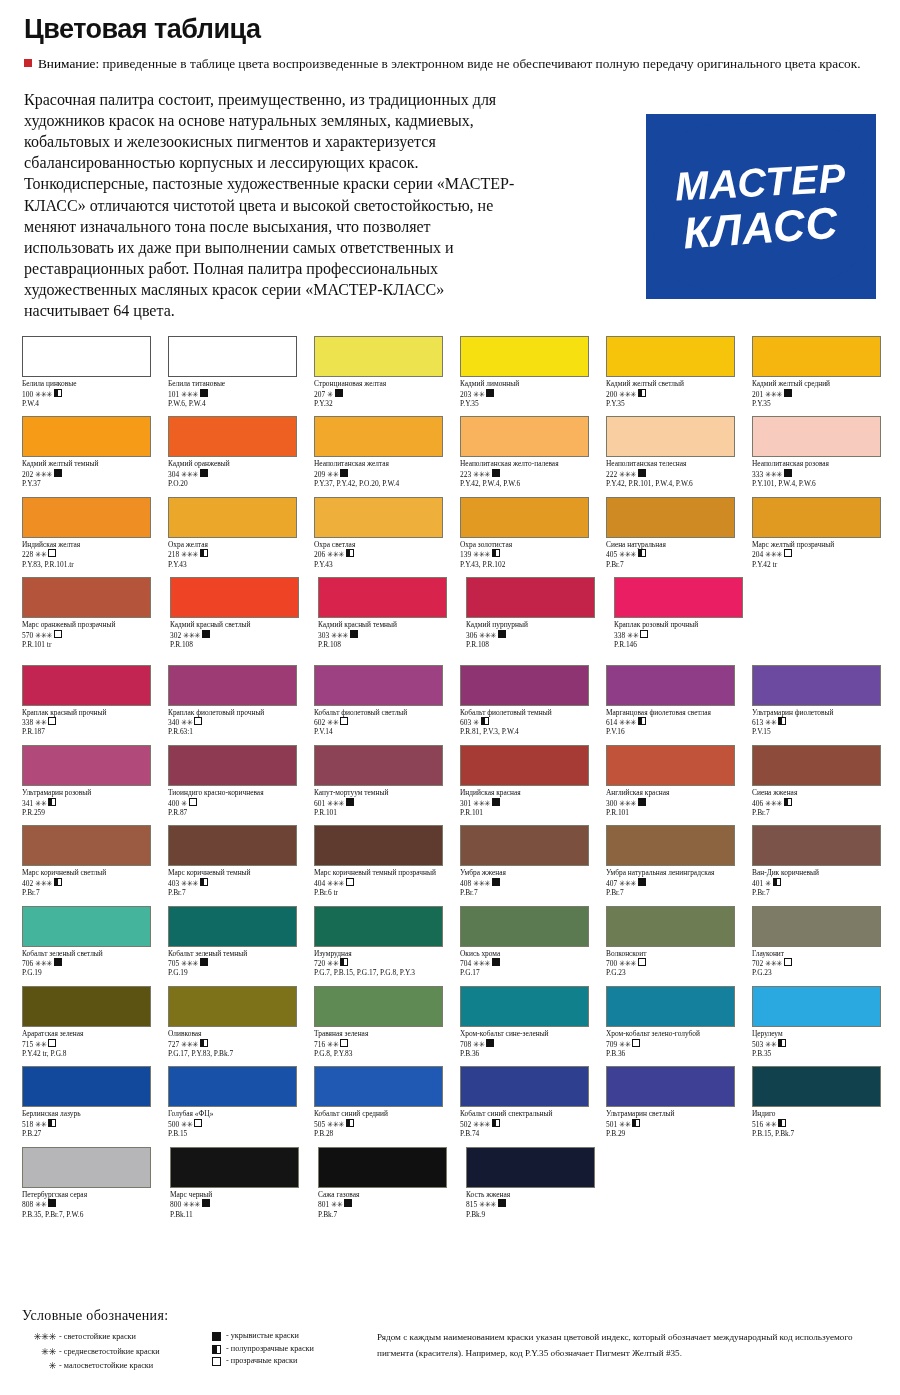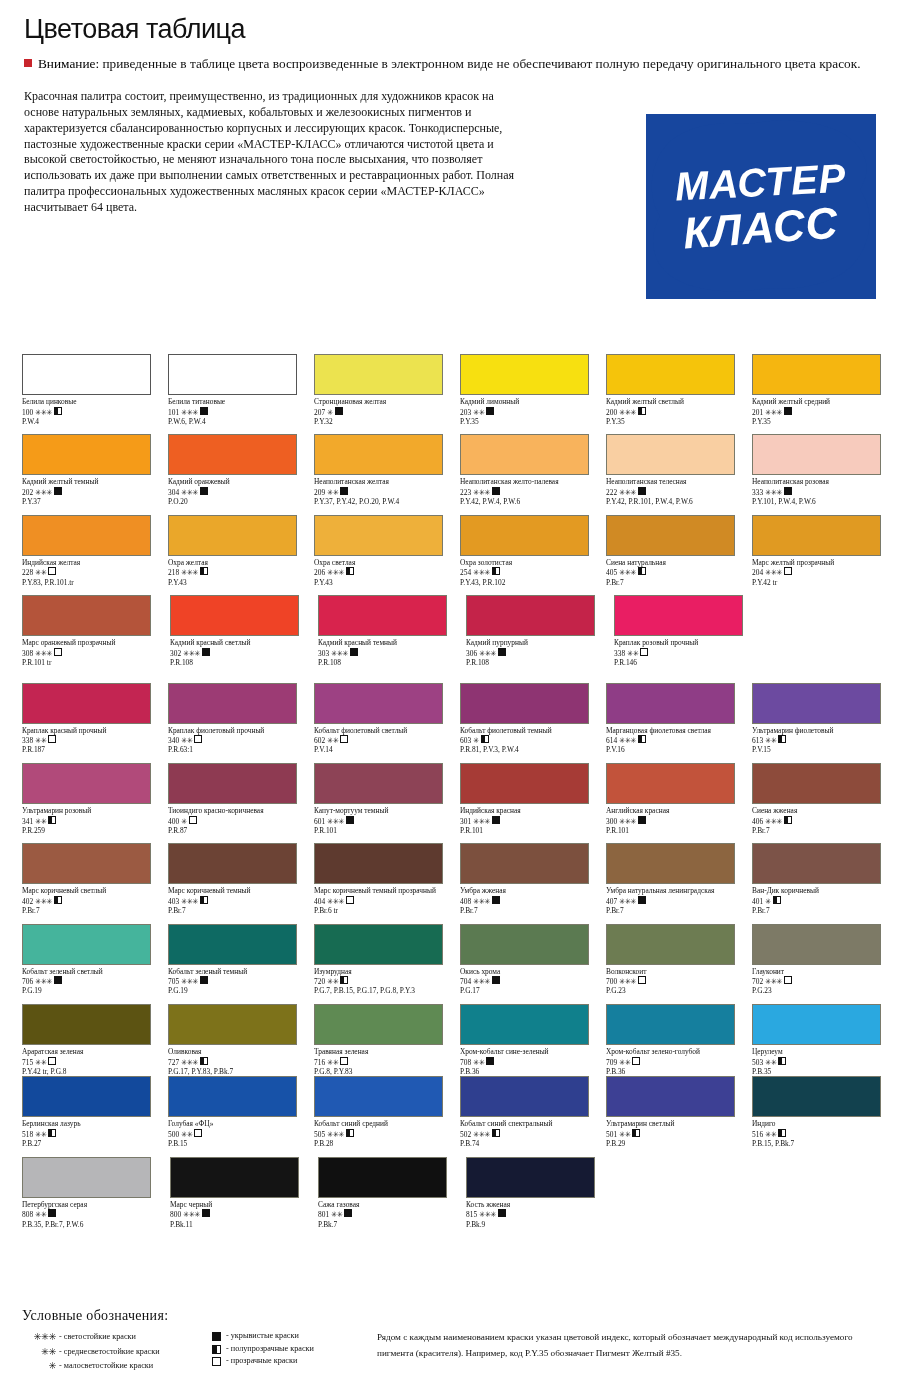--- a/index.html
+++ b/index.html
@@ -9,40 +9,40 @@
     font-family:"Liberation Serif", serif;
     color:#111;
     overflow:hidden;
     position:relative;
   }
   .page{ position:relative; width:900px; height:1395px; box-sizing:border-box; padding:0 22px;}
 
   
   .title{
     font-family:"Liberation Sans", sans-serif;
-    font-weight:normal;
+    font-weight:bold;
     font-size:27px;
     letter-spacing:-0.5px;
     color:#111;
     margin:14px 0 0 0;
     padding-left:2px;
   }
   .warn-block{ margin:10px 0 0 0; padding-left:2px; line-height:1.28; font-size:13.3px;}
   .warn-sq{
     display:inline-block;width:8px;height:8px;background:#c8252c;
     margin-right:6px; vertical-align:1px;
   }
   .warn-word{ color:#000000; }
   .warn-text{ color:#111; }
 
   .intro{
     margin-top:17px;
     padding-left:2px;
     width:500px;
-    font-size:12px;
+    font-size:16px;
     line-height:1.32;
     text-align:left;
   }
 
   
   .logo-wrap{
     position:absolute; right:24px; top:100px; width:230px; height:185px;
   }
   .logo-blob{
     position:absolute; inset:0;
@@ -54,21 +54,21 @@
     color:#fff; font-family:"Liberation Sans", sans-serif; font-weight:bold;
     font-style:italic;
     letter-spacing:1px;
   }
   .logo-line1{ font-size:40px; line-height:0.98; transform:rotate(-3deg);}
   .logo-line2{ font-size:44px; line-height:1.0; transform:rotate(-4deg); margin-top:4px;}
 
   
   .grid{
     position:absolute;
-    left:22px; top:340px;
+    left:22px; top:322px;
     width:856px;
   }
   .row{ display:flex; gap:0; }
   .cell{
     width:148px;
     margin-right:0;
     box-sizing:border-box;
   }
   .cell + .cell{ margin-left:0; }
   .swatch{
@@ -265,21 +265,21 @@
           <div class="meta">
             <span class="nm">Охра светлая</span>
             <span class="cd"><span>206 </span><span class="stars">✳✳✳</span><span class="opq s"></span></span>
             <span class="px">P.Y.43</span>
           </div>
         </div>
         <div class="cell">
           <div class="swatch" style="background: rgb(227, 154, 34);"></div>
           <div class="meta">
             <span class="nm">Охра золотистая</span>
-            <span class="cd"><span>254 </span><span class="stars">✳✳✳</span><span class="opq s"></span></span>
+            <span class="cd"><span>139 </span><span class="stars">✳✳✳</span><span class="opq s"></span></span>
             <span class="px">P.Y.43, P.R.102</span>
           </div>
         </div>
         <div class="cell">
           <div class="swatch" style="background: rgb(208, 138, 36);"></div>
           <div class="meta">
             <span class="nm">Сиена натуральная</span>
             <span class="cd"><span>405 </span><span class="stars">✳✳✳</span><span class="opq s"></span></span>
             <span class="px">P.Br.7</span>
           </div>
@@ -291,21 +291,21 @@
             <span class="cd"><span>204 </span><span class="stars">✳✳✳</span><span class="opq t"></span></span>
             <span class="px">P.Y.42 tr</span>
           </div>
         </div>
       </div>
       <div class="row" style="margin-bottom: 15px;">
         <div class="cell">
           <div class="swatch" style="background: rgb(180, 84, 58);"></div>
           <div class="meta">
             <span class="nm">Марс оранжевый прозрачный</span>
-            <span class="cd"><span>308 </span><span class="stars">✳✳✳</span><span class="opq t"></span></span>
+            <span class="cd"><span>570 </span><span class="stars">✳✳✳</span><span class="opq t"></span></span>
             <span class="px">P.R.101 tr</span>
           </div>
         </div>
         <div class="cell">
           <div class="swatch" style="background: rgb(239, 67, 38);"></div>
           <div class="meta">
             <span class="nm">Кадмий красный светлый</span>
             <span class="cd"><span>302 </span><span class="stars">✳✳✳</span><span class="opq o"></span></span>
             <span class="px">P.R.108</span>
           </div>
@@ -528,21 +528,21 @@
         </div>
         <div class="cell">
           <div class="swatch" style="background: rgb(125, 122, 102);"></div>
           <div class="meta">
             <span class="nm">Глауконит</span>
             <span class="cd"><span>702 </span><span class="stars">✳✳✳</span><span class="opq t"></span></span>
             <span class="px">P.G.23</span>
           </div>
         </div>
       </div>
-      <div class="row" style="">
+      <div class="row" style="margin-bottom: 8px;">
         <div class="cell">
           <div class="swatch" style="background: rgb(92, 83, 18);"></div>
           <div class="meta">
             <span class="nm">Араратская зеленая</span>
             <span class="cd"><span>715 </span><span class="stars">✳✳</span><span class="opq t"></span></span>
             <span class="px">P.Y.42 tr, P.G.8</span>
           </div>
         </div>
         <div class="cell">
           <div class="swatch" style="background: rgb(125, 114, 26);"></div>

